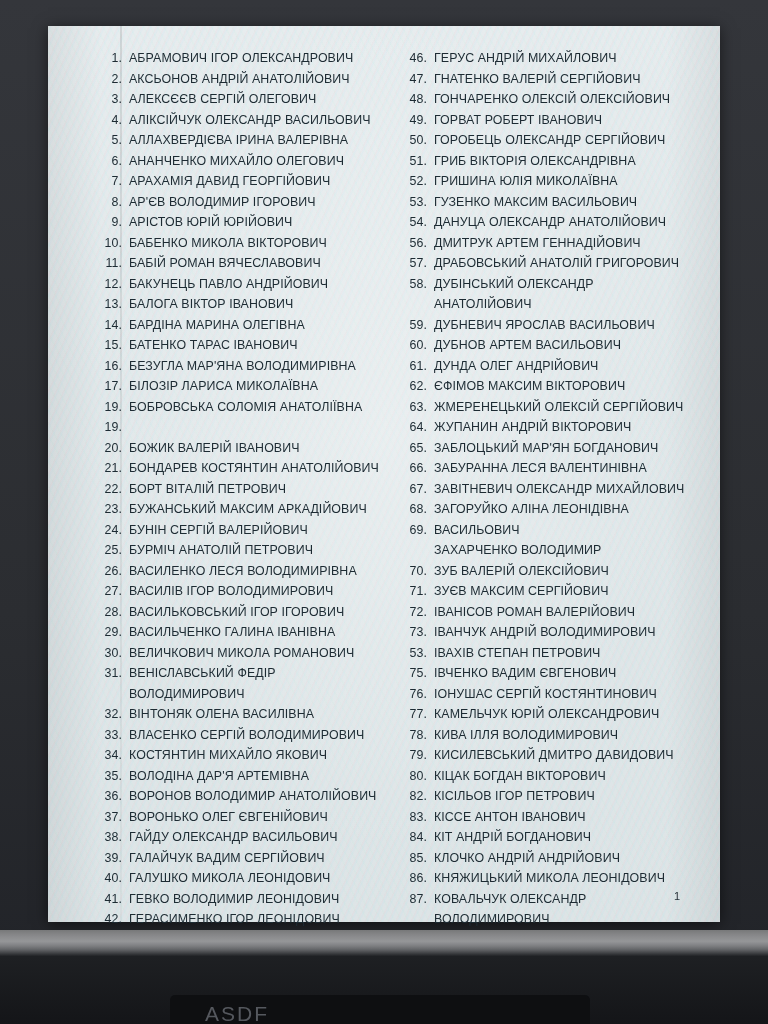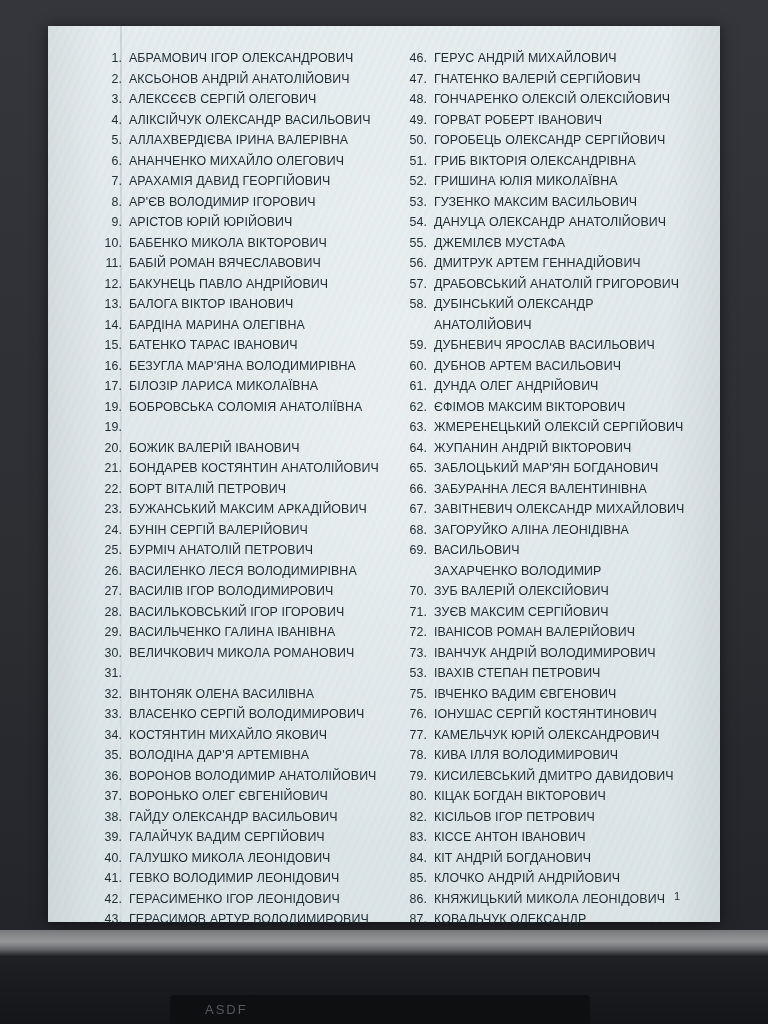--- a/index.html
+++ b/index.html
@@ -44,21 +44,21 @@
     border-radius: 5px 5px 0 0;
     opacity: .9;
   }
   #keyboard-letters {
     position: absolute;
     left: 205px;
     top: 1002px;
     width: 120px;
     height: 18px;
     color: #55585e;
-    font-size: 13px;
+    font-size: 21px;
     letter-spacing: 2px;
   }
 
   
   #paper {
     position: absolute;
     left: 48px;
     top: 26px;
     width: 672px;
     height: 896px;
@@ -315,20 +315,24 @@
               </span>
             </li>
             <li>
               <span class="num">30.</span>
               <span class="nm">
                 <span class="cont">ВЕЛИЧКОВИЧ МИКОЛА РОМАНОВИЧ</span>
               </span>
             </li>
             <li>
               <span class="num">31.</span>
+              <span class="nm">
+                <span class="cont">ВЕНІСЛАВСЬКИЙ ФЕДІР</span>
+                <span class="cont">ВОЛОДИМИРОВИЧ</span>
+              </span>
             </li>
             <li>
               <span class="num">32.</span>
               <span class="nm">
                 <span class="cont">ВІНТОНЯК ОЛЕНА ВАСИЛІВНА</span>
               </span>
             </li>
             <li>
               <span class="num">33.</span>
               <span class="nm">
@@ -460,26 +464,20 @@
                 <span class="cont">ГУЗЕНКО МАКСИМ ВАСИЛЬОВИЧ</span>
               </span>
             </li>
             <li>
               <span class="num">54.</span>
               <span class="nm">
                 <span class="cont">ДАНУЦА ОЛЕКСАНДР АНАТОЛІЙОВИЧ</span>
               </span>
             </li>
             <li>
-              <span class="num">55.</span>
-              <span class="nm">
-                <span class="cont">ДЖЕМІЛЄВ МУСТАФА</span>
-              </span>
-            </li>
-            <li>
               <span class="num">56.</span>
               <span class="nm">
                 <span class="cont">ДМИТРУК АРТЕМ ГЕННАДІЙОВИЧ</span>
               </span>
             </li>
             <li>
               <span class="num">57.</span>
               <span class="nm">
                 <span class="cont">ДРАБОВСЬКИЙ АНАТОЛІЙ ГРИГОРОВИЧ</span>
               </span>

